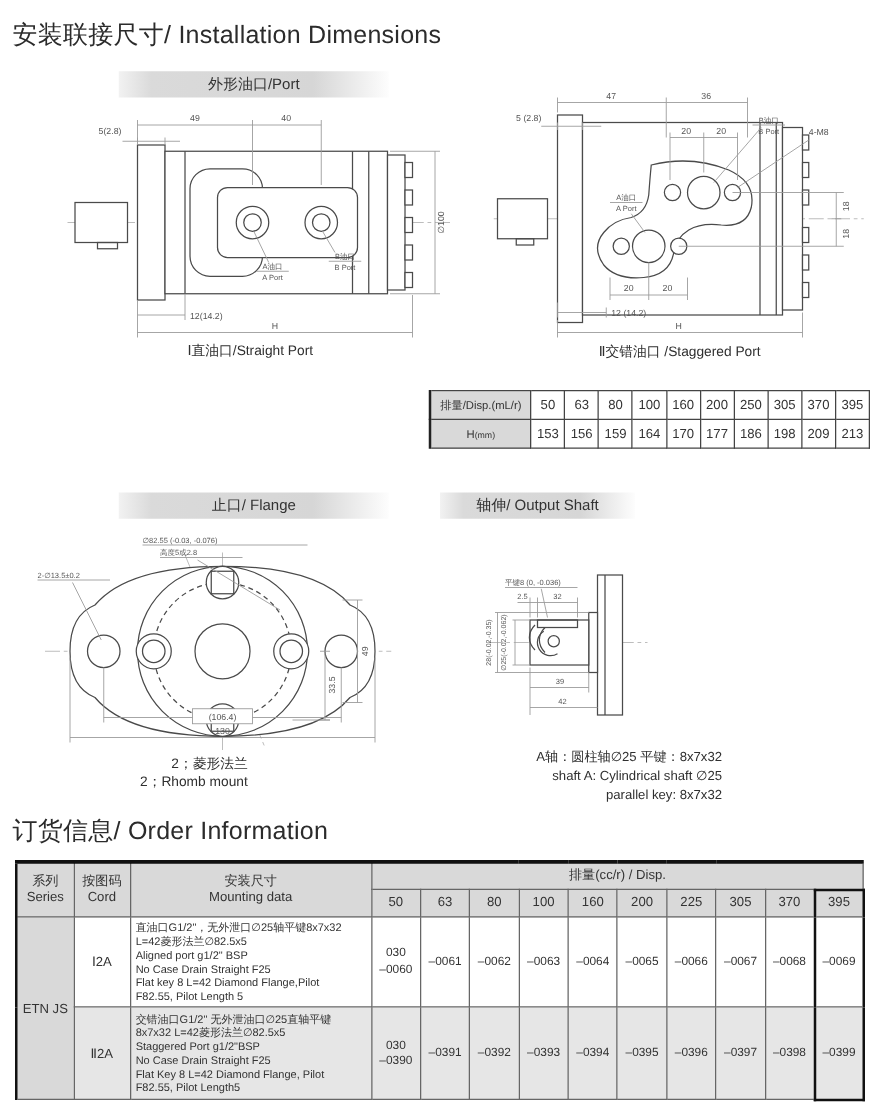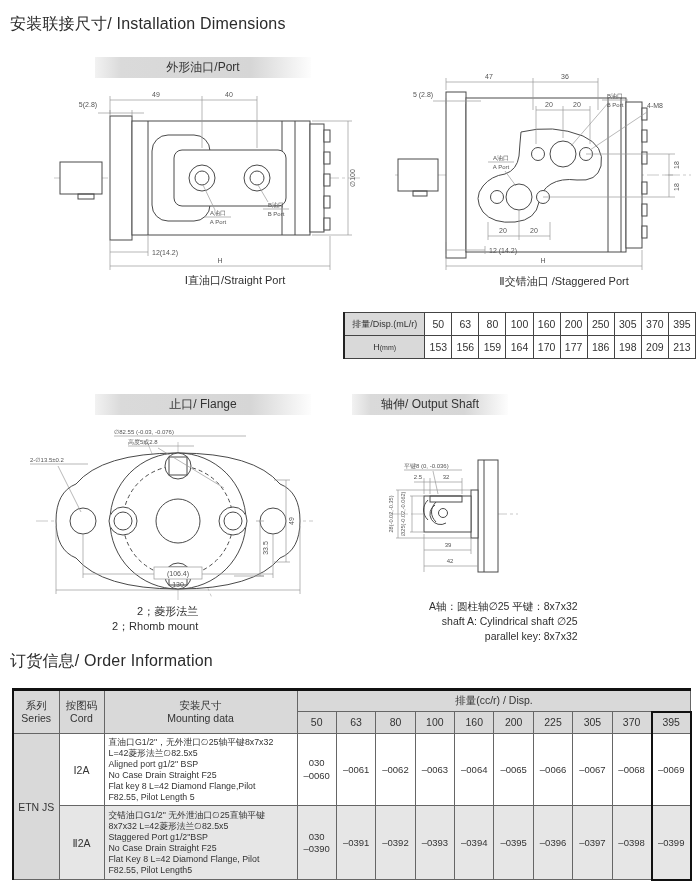--- a/index.html
+++ b/index.html
@@ -1,21 +1,21 @@
 <!DOCTYPE html>
 <html><head>
 <meta charset="utf-8">
 <style>
   html,body{margin:0;padding:0;background:#fff;}
   .page{position:relative;width:696px;height:885px;background:#fff;overflow:hidden;
         font-family:"Liberation Sans","DejaVu Sans",sans-serif;color:#333;}
-  .h1{position:absolute;font-size:16px;font-weight:500;color:#2b2b2b;letter-spacing:.2px;}
+  .h1{position:absolute;font-size:20px;font-weight:500;color:#2b2b2b;letter-spacing:.2px;}
   .bar{position:absolute;height:21px;line-height:21px;text-align:center;font-size:12px;color:#333;
        background:linear-gradient(90deg,#f2f2f2 0%,#dadada 12%,#d6d6d6 72%,#fdfdfd 100%);}
-  .cap{position:absolute;font-size:11px;color:#2f2f2f;text-align:center;}
+  .cap{position:absolute;font-size:11px;color:#2f2f2f;text-align:left;}
   .capl{position:absolute;font-size:11px;color:#2f2f2f;line-height:1.35;text-align:right;}
   .note{position:absolute;font-size:10.5px;color:#333;line-height:1.4;}
   svg{position:absolute;font-family:"Liberation Sans","DejaVu Sans",sans-serif;}
   .ol{fill:none;stroke:#4a4a4a;stroke-width:1;}
   .olf{fill:#fff;stroke:#4a4a4a;stroke-width:1;}
   .dl{stroke:#999;stroke-width:.7;fill:none;}
   .cl{stroke:#b3b3b3;stroke-width:.7;stroke-dasharray:12 3 3 3;fill:none;}
   .dash{stroke-dasharray:4 3;}
   text.dim{font-size:7px;fill:#555;}
   text.dims{font-size:6px;fill:#555;}

